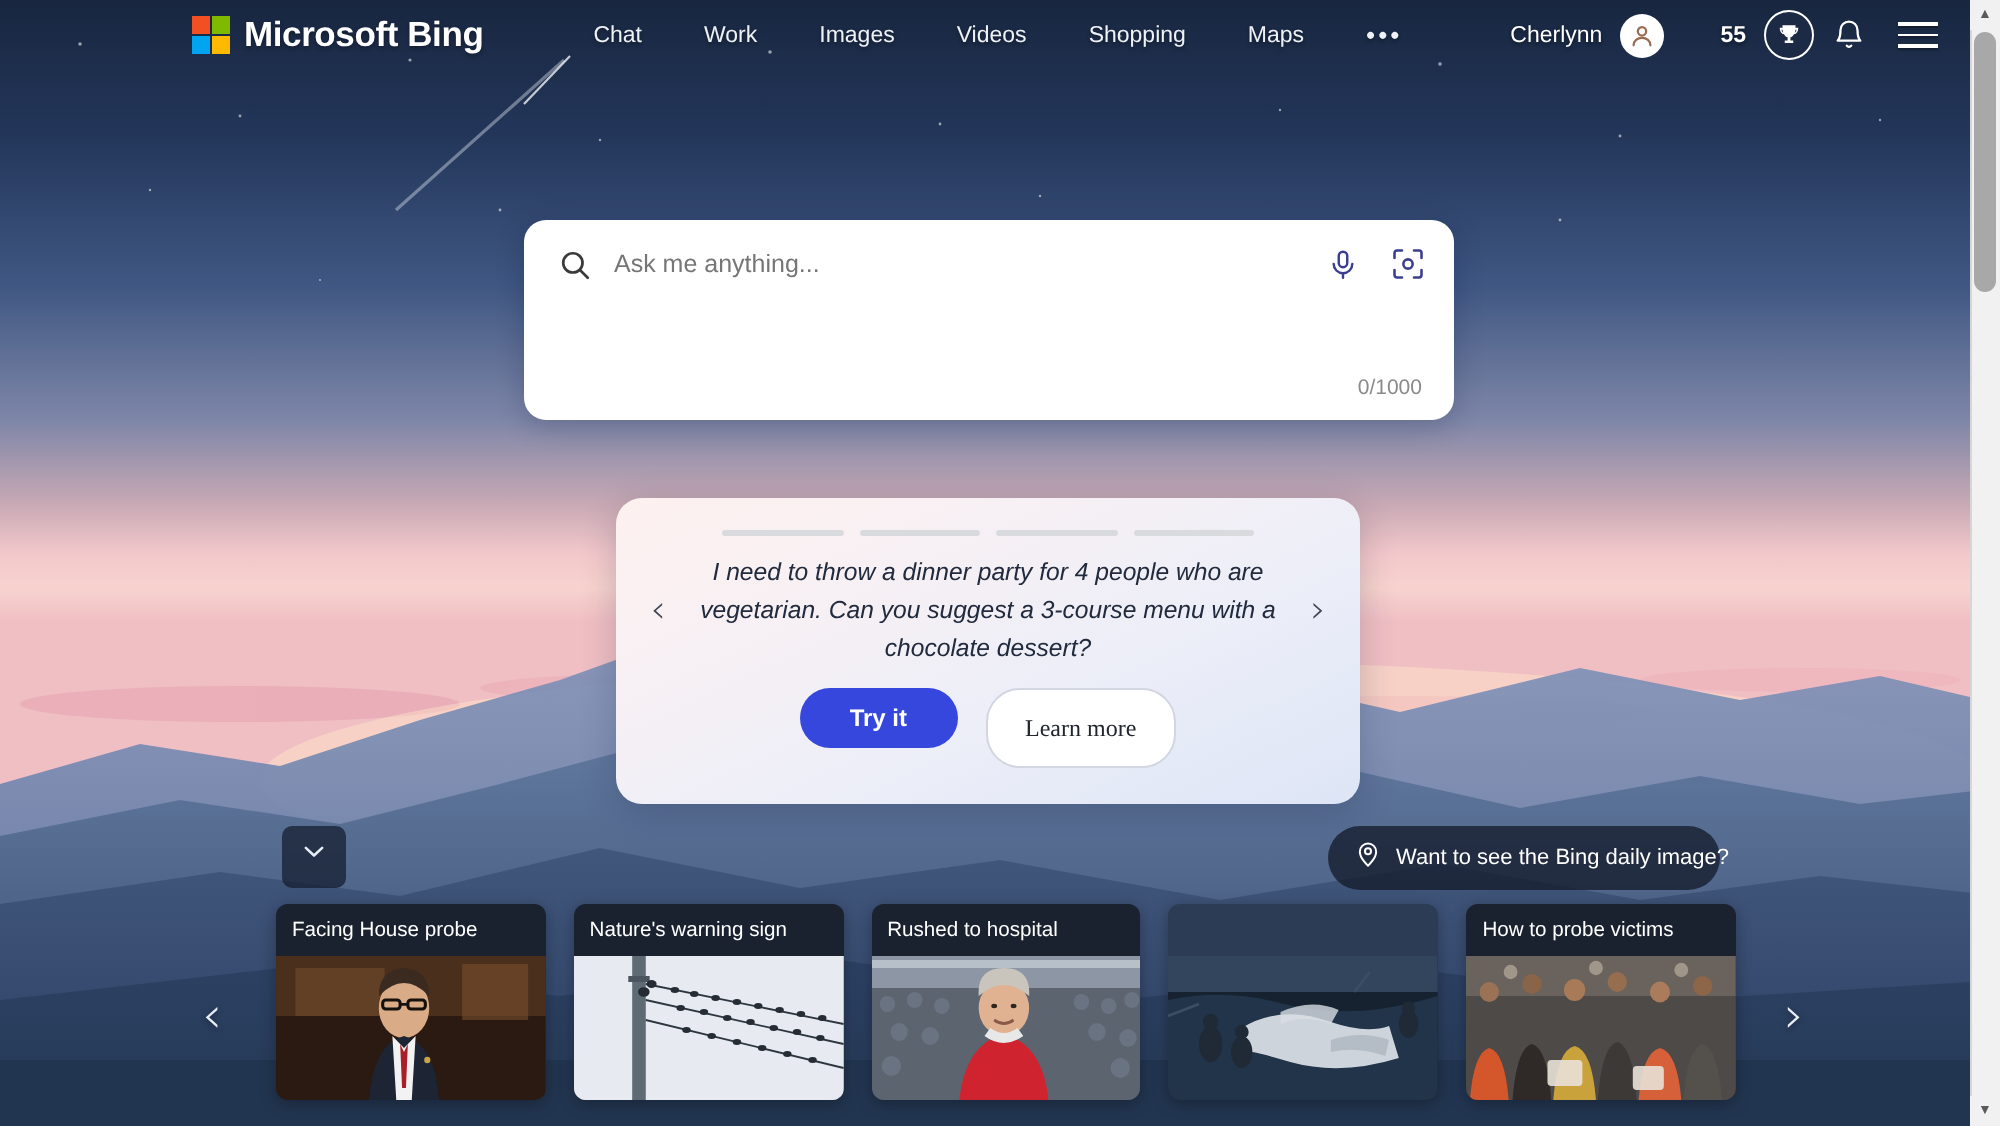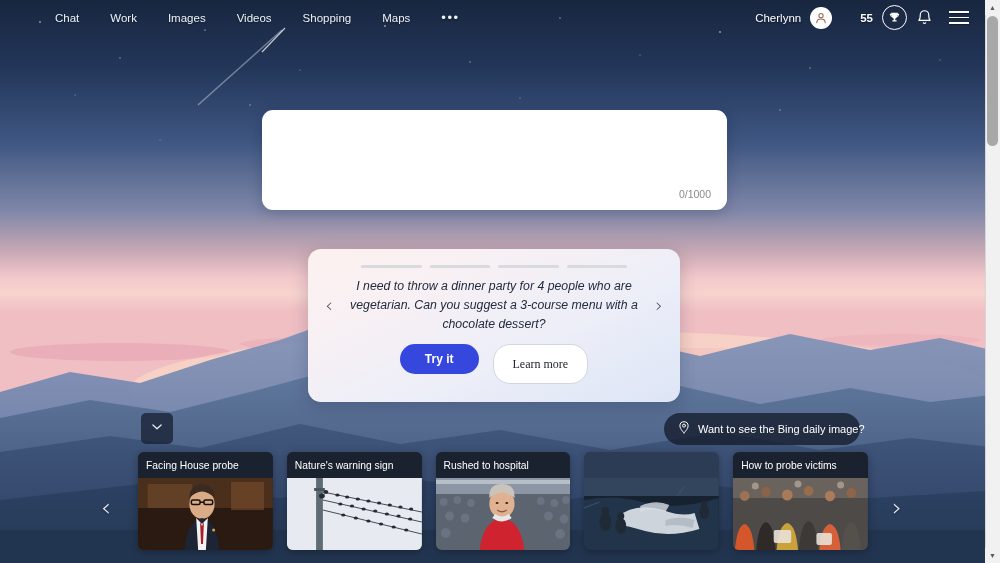--- a/index.html
+++ b/index.html
@@ -261,20 +261,29 @@
   <path d="M0,452 L110,436 L200,448 L300,424 L400,444 L500,430 L610,450
            L720,432 L820,450 L910,438 L1000,448 L1000,520 L0,520 Z" fill="url(#mtn3)"></path>
 
   <path d="M0,500 L140,484 L280,498 L420,480 L560,500 L700,484 L840,500
            L1000,490 L1000,563 L0,563 Z" fill="url(#mtn4)"></path>
   <rect x="0" y="530" width="1000" height="33" fill="#223550"></rect>
 </svg>
 
 <div id="header">
 
+  <div id="logo-wrap">
+    <span id="ms-squares">
+      <i style="background:#f25022"></i>
+        <i style="background:#7fba00"></i>
+      <i style="background:#00a4ef"></i>
+        <i style="background:#ffb900"></i>
+    </span>
+    <span id="brand-text">Microsoft Bing</span>
+  </div>
 
   <nav id="nav">
     <a class="nav-link">Chat</a>
     <a class="nav-link">Work</a>
     <a class="nav-link">Images</a>
     <a class="nav-link">Videos</a>
     <a class="nav-link">Shopping</a>
     <a class="nav-link">Maps</a>
     <span id="nav-more">•••</span>
   </nav>
@@ -308,20 +317,45 @@
       <span>
           <i></i>
           <i></i>
           <i></i>
         </span>
     </span>
   </div>
 </div>
 
 <div id="searchbox">
+  <div id="search-row">
+    <span class="sb-icon">
+      <svg width="17" height="17" viewBox="0 0 24 24" fill="none" stroke="#3a3a3a" stroke-width="1.9" stroke-linecap="round">
+        <circle cx="10.5" cy="10.5" r="6.8"></circle>
+          <path d="M15.5 15.5 L21 21"></path>
+      </svg>
+    </span>
+    <input id="search-input" type="text" placeholder="Ask me anything..." style="">
+    <span class="sb-icon" id="mic-icon">
+      <svg width="17" height="17" viewBox="0 0 24 24" fill="none" stroke="#3b3d8f" stroke-width="1.7" stroke-linecap="round">
+        <rect x="9" y="2.6" width="6" height="11" rx="3"></rect>
+        <path d="M5.4 11.2a6.6 6.6 0 0 0 13.2 0"></path>
+        <path d="M12 17.8V21"></path>
+      </svg>
+    </span>
+    <span class="sb-icon">
+      <svg width="18" height="18" viewBox="0 0 24 24" fill="none" stroke="#3b3d8f" stroke-width="1.7" stroke-linecap="round">
+        <path d="M3 8V4.6A1.6 1.6 0 0 1 4.6 3H8"></path>
+        <path d="M16 3h3.4A1.6 1.6 0 0 1 21 4.6V8"></path>
+        <path d="M21 16v3.4a1.6 1.6 0 0 1-1.6 1.6H16"></path>
+        <path d="M8 21H4.6A1.6 1.6 0 0 1 3 19.4V16"></path>
+        <circle cx="12" cy="12" r="3.1"></circle>
+      </svg>
+    </span>
+  </div>
   <span id="char-counter">0/1000</span>
 </div>
 
 <div id="suggest-card">
 
   <div id="progress-row">
     <span class="prog-seg"><i class="prog-fill" style="width:85%"></i></span>
     <span class="prog-seg"><i class="prog-fill" style="width:0%"></i></span>
     <span class="prog-seg"><i class="prog-fill" style="width:0%"></i></span>
     <span class="prog-seg"><i class="prog-fill" style="width:0%"></i></span>

